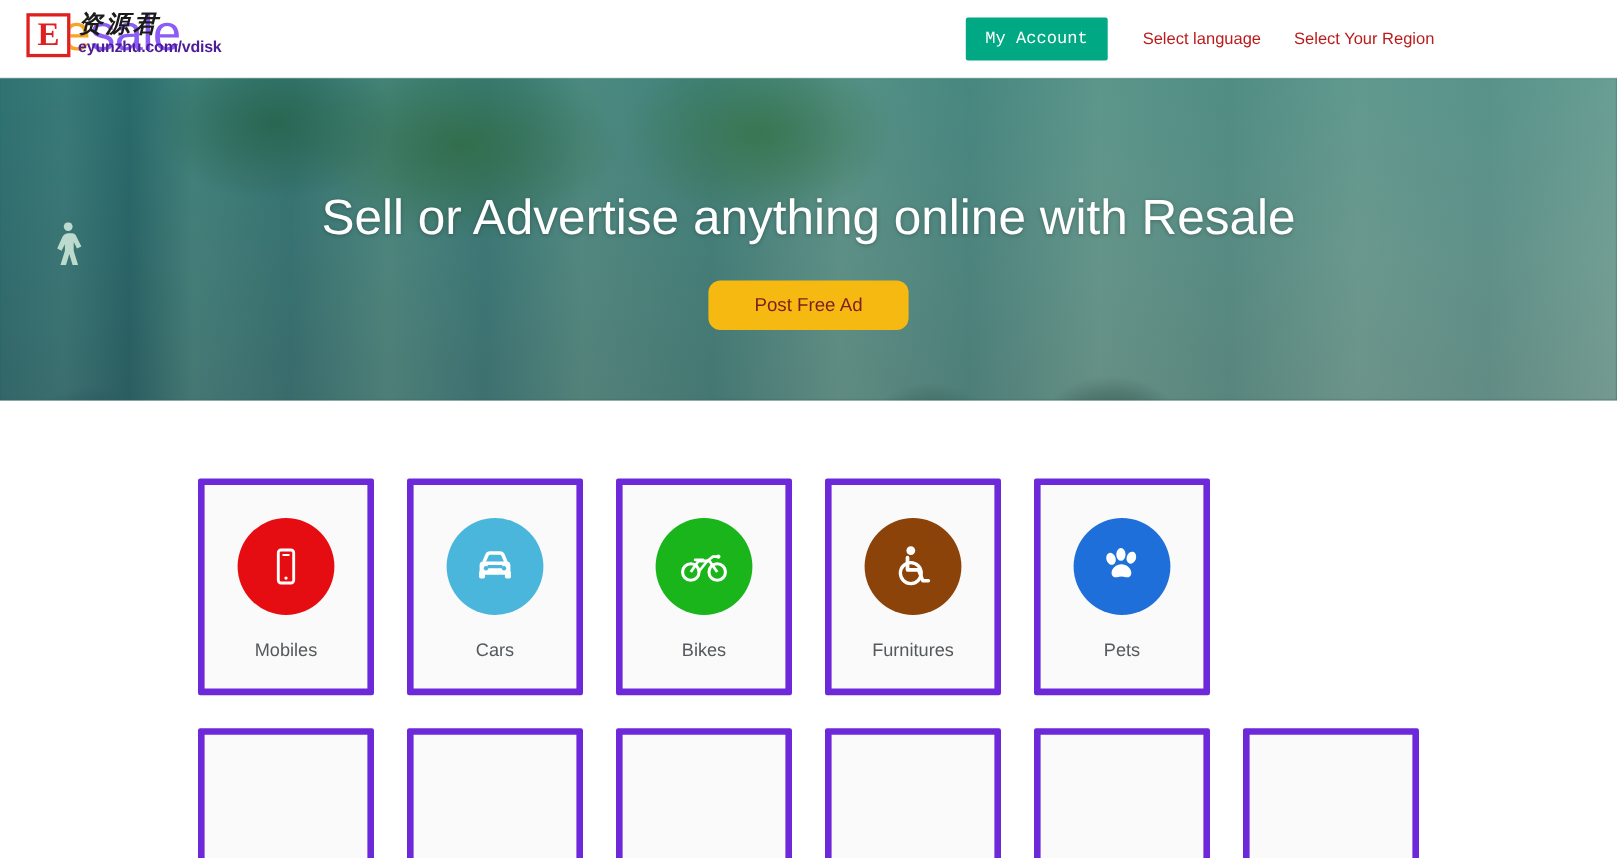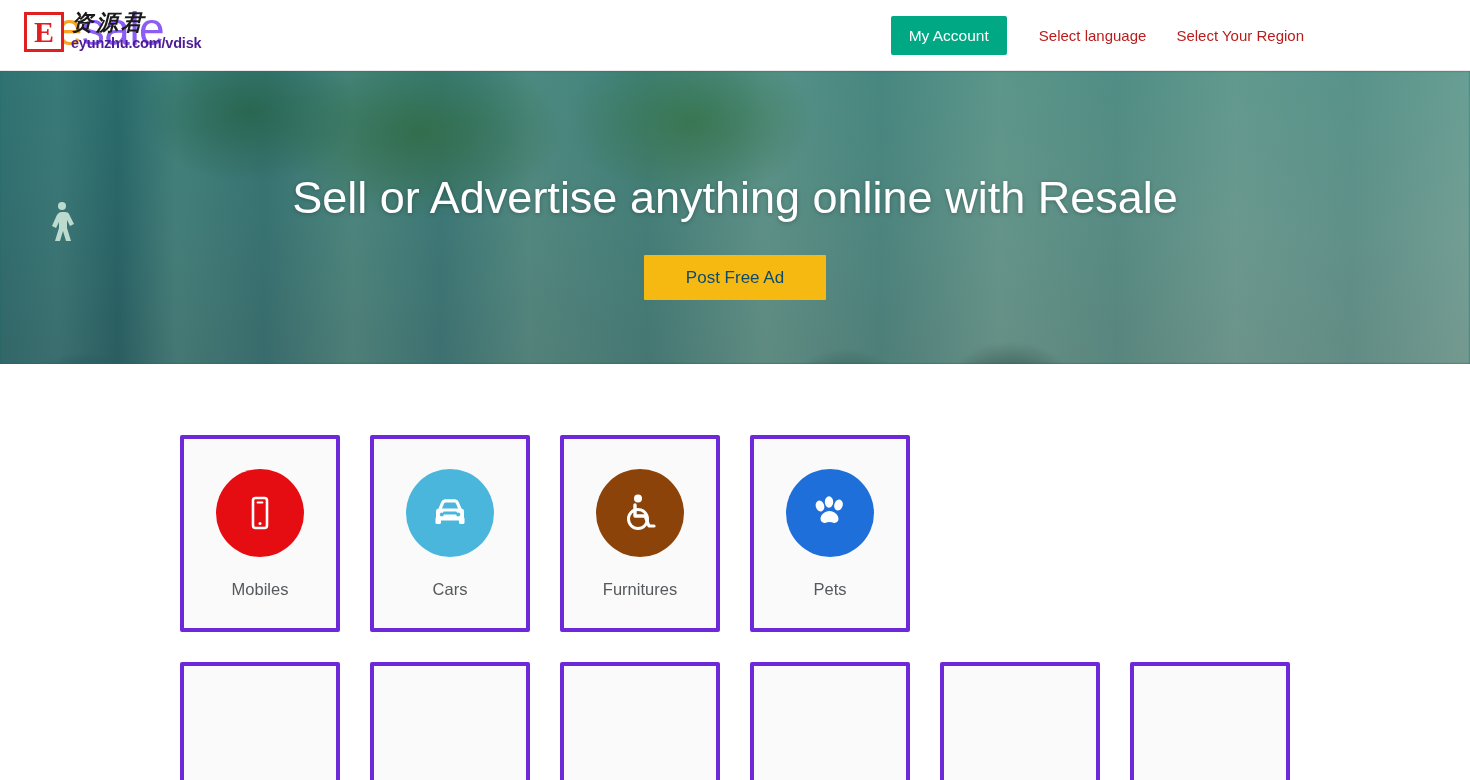--- a/index.html
+++ b/index.html
@@ -41,21 +41,21 @@
     height: 71px;
     display: flex;
     align-items: center;
     gap: 0;
   }
   .btn-account {
     background: #00a884;
     color: #ffffff;
     border: none;
     font-size: 15.5px;
-    font-family: Liberation Sans, sans-serif;
+    font-family: Liberation Mono, monospace;
     padding: 10px 18px;
     cursor: pointer;
     line-height: 1.25;
     border-radius: 2px;
   }
   .nav-link {
     color: #b91c1c;
     font-size: 15px;
     margin-left: 32px;
     cursor: pointer;
@@ -169,45 +169,45 @@
     color: #eef5f3;
     font-size: 17px;
     font-weight: 400;
     margin-top: 21px;
     text-shadow: 0 1px 3px rgba(0,0,0,0.3);
   }
   .btn-post {
     display: inline-block;
     margin-top: 30px;
     background: #f5b912;
-    color: #0c4a6e;
+    color: #7f1d1d;
     border: none;
     font-family: "Liberation Sans", sans-serif;
     font-size: 17px;
     padding: 12px 42px;
-    border-radius: 1px;
+    border-radius: 11px;
     cursor: pointer;
     line-height: 1.25;
   }
 
   
   .cat-section {
     background: #ffffff;
     padding-top: 71px;
   }
   .cat-grid {
     width: 1110px;
     margin: 0 auto;
     display: grid;
     grid-template-columns: repeat(6, 160px);
     gap: 30px;
   }
   .cat-card {
     background: #fafafa;
-    border: 4px solid #6d28d9;
+    border: 6px solid #6d28d9;
     border-radius: 2px;
     height: 197px;
     display: flex;
     flex-direction: column;
     align-items: center;
     justify-content: flex-start;
     padding-top: 30px;
     cursor: pointer;
   }
   .cat-icon {
@@ -289,20 +289,34 @@
             <rect x="9.5" y="28" width="5.5" height="7" rx="1.6" fill="#fff"></rect>
             <rect x="33" y="28" width="5.5" height="7" rx="1.6" fill="#fff"></rect>
             <circle cx="15.8" cy="25.6" r="2" fill="#4ab6db"></circle>
             <circle cx="32.2" cy="25.6" r="2" fill="#4ab6db"></circle>
             <rect x="17" y="22.6" width="14" height="3" rx="1.2" fill="#4ab6db"></rect>
           </svg>
         </div>
         <div class="cat-label">Cars</div>
       </div>
       <div class="cat-card">
+        <div class="cat-icon" style="background: rgb(25, 181, 27);">
+          <svg width="50" height="50" viewBox="0 0 50 50">
+            <circle cx="13" cy="30" r="7.5" fill="none" stroke="#fff" stroke-width="2.8"></circle>
+            <circle cx="37" cy="30" r="7.5" fill="none" stroke="#fff" stroke-width="2.8"></circle>
+            <path d="M13 30l7-10h10l7 10" fill="none" stroke="#fff" stroke-width="2.6" stroke-linejoin="round"></path>
+            <path d="M20 30l8-10" fill="none" stroke="#fff" stroke-width="2.4"></path>
+            <path d="M17 19h7" stroke="#fff" stroke-width="2.6" stroke-linecap="round"></path>
+            <path d="M28 20l5-4h5" fill="none" stroke="#fff" stroke-width="2.4" stroke-linecap="round"></path>
+            <circle cx="38" cy="16" r="2" fill="#fff"></circle>
+          </svg>
+        </div>
+        <div class="cat-label">Bikes</div>
+      </div>
+      <div class="cat-card">
         <div class="cat-icon" style="background: rgb(139, 67, 9);">
           <svg width="46" height="46" viewBox="0 0 46 46">
             <circle cx="21" cy="8.5" r="4" fill="#fff"></circle>
             <path d="M18 15v11h10" fill="none" stroke="#fff" stroke-width="3.4" stroke-linecap="round" stroke-linejoin="round"></path>
             <path d="M28 26l4 10h5" fill="none" stroke="#fff" stroke-width="3.2" stroke-linecap="round" stroke-linejoin="round"></path>
             <circle cx="21" cy="29" r="9.5" fill="none" stroke="#fff" stroke-width="3"></circle>
           </svg>
         </div>
         <div class="cat-label">Furnitures</div>
       </div>

